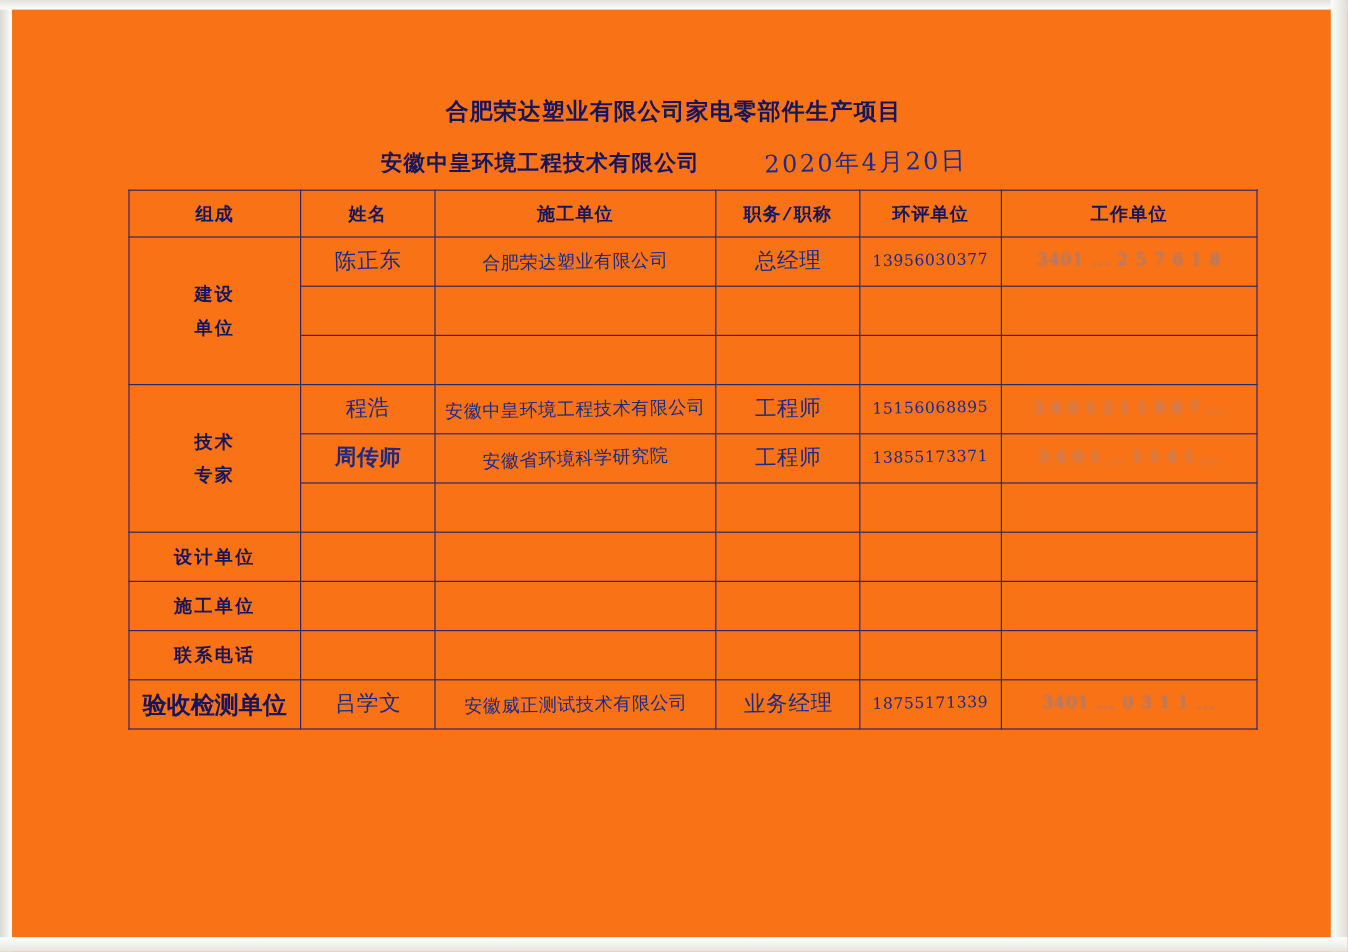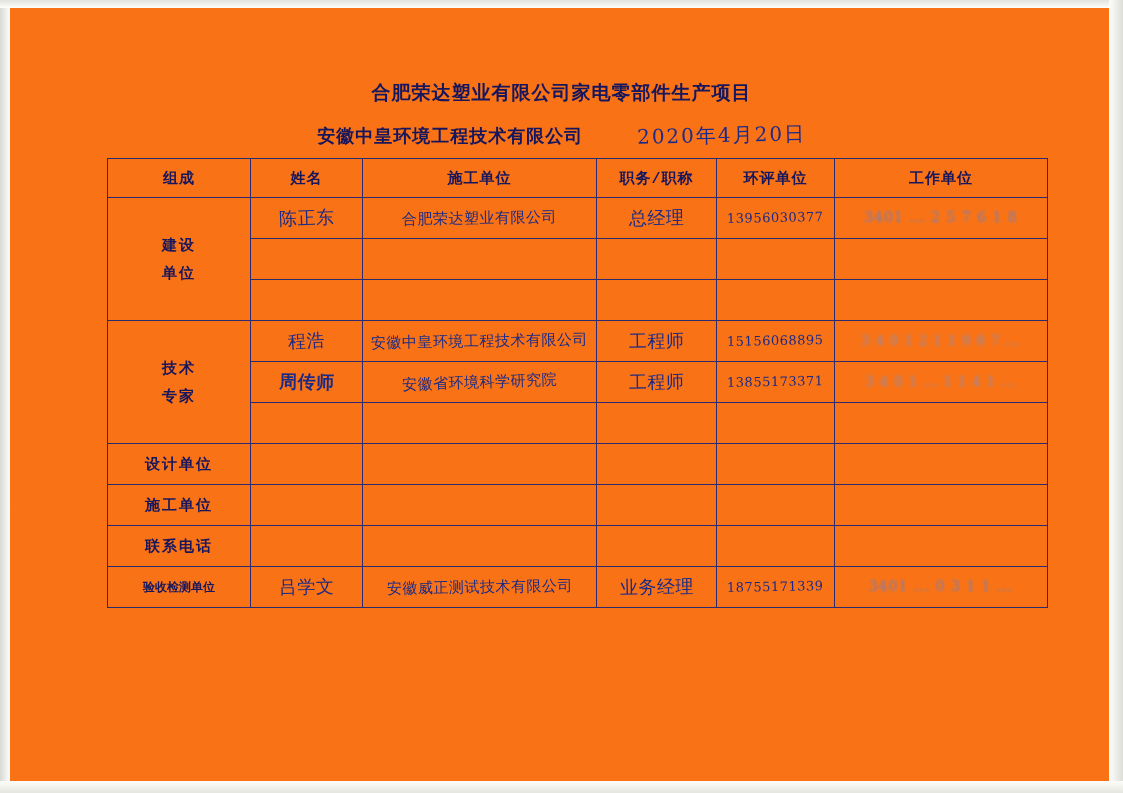--- a/index.html
+++ b/index.html
@@ -443,21 +443,21 @@
             </div>
           </td>
         <td class="cell">
             <div class="cellwrap">
               <span class="hw xs"></span>
             </div>
           </td>
       </tr>
 
       <tr>
-        <td class="label" style="letter-spacing:0px;font-size:12px;">验收检测单位</td>
+        <td class="label" style="letter-spacing:0px;font-size:20px;">验收检测单位</td>
         <td class="cell rowtall">
           <div class="cellwrap">
               <span class="hw tilt-b">吕学文</span>
             </div>
         </td>
         <td class="cell rowtall">
           <div class="cellwrap">
               <span class="hw sm tilt-b">安徽威正测试技术有限公司</span>
             </div>
         </td>

